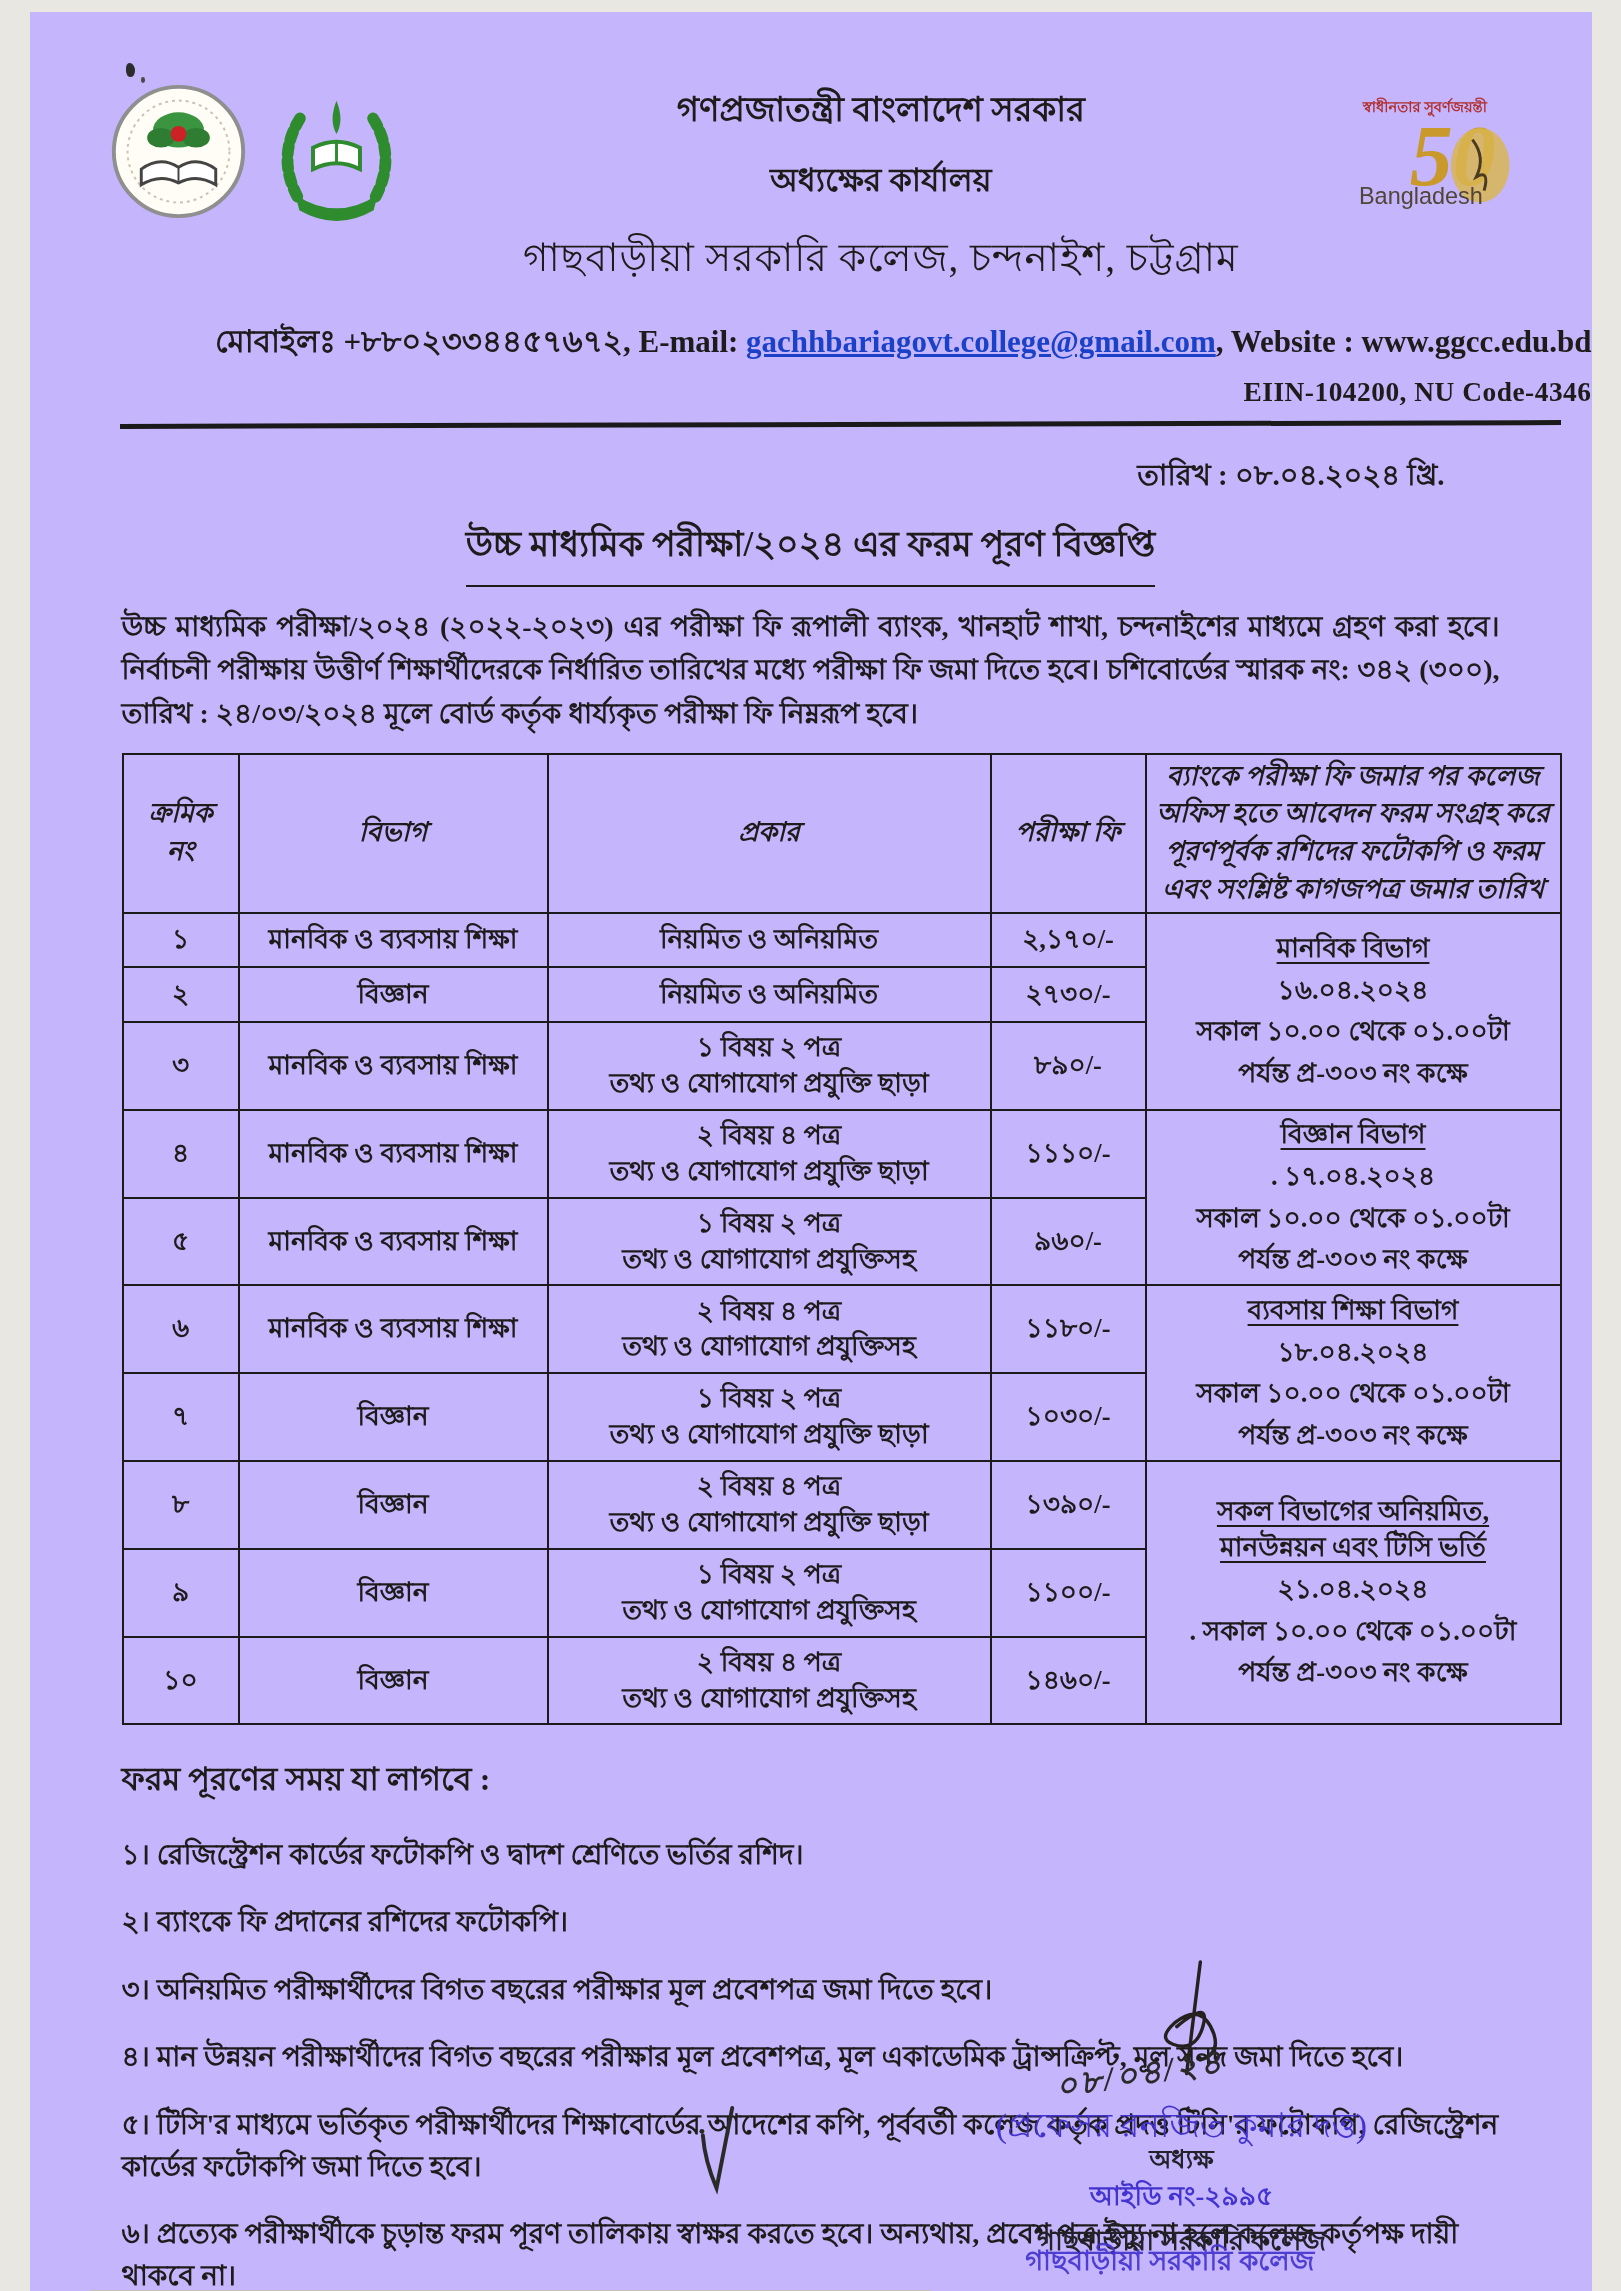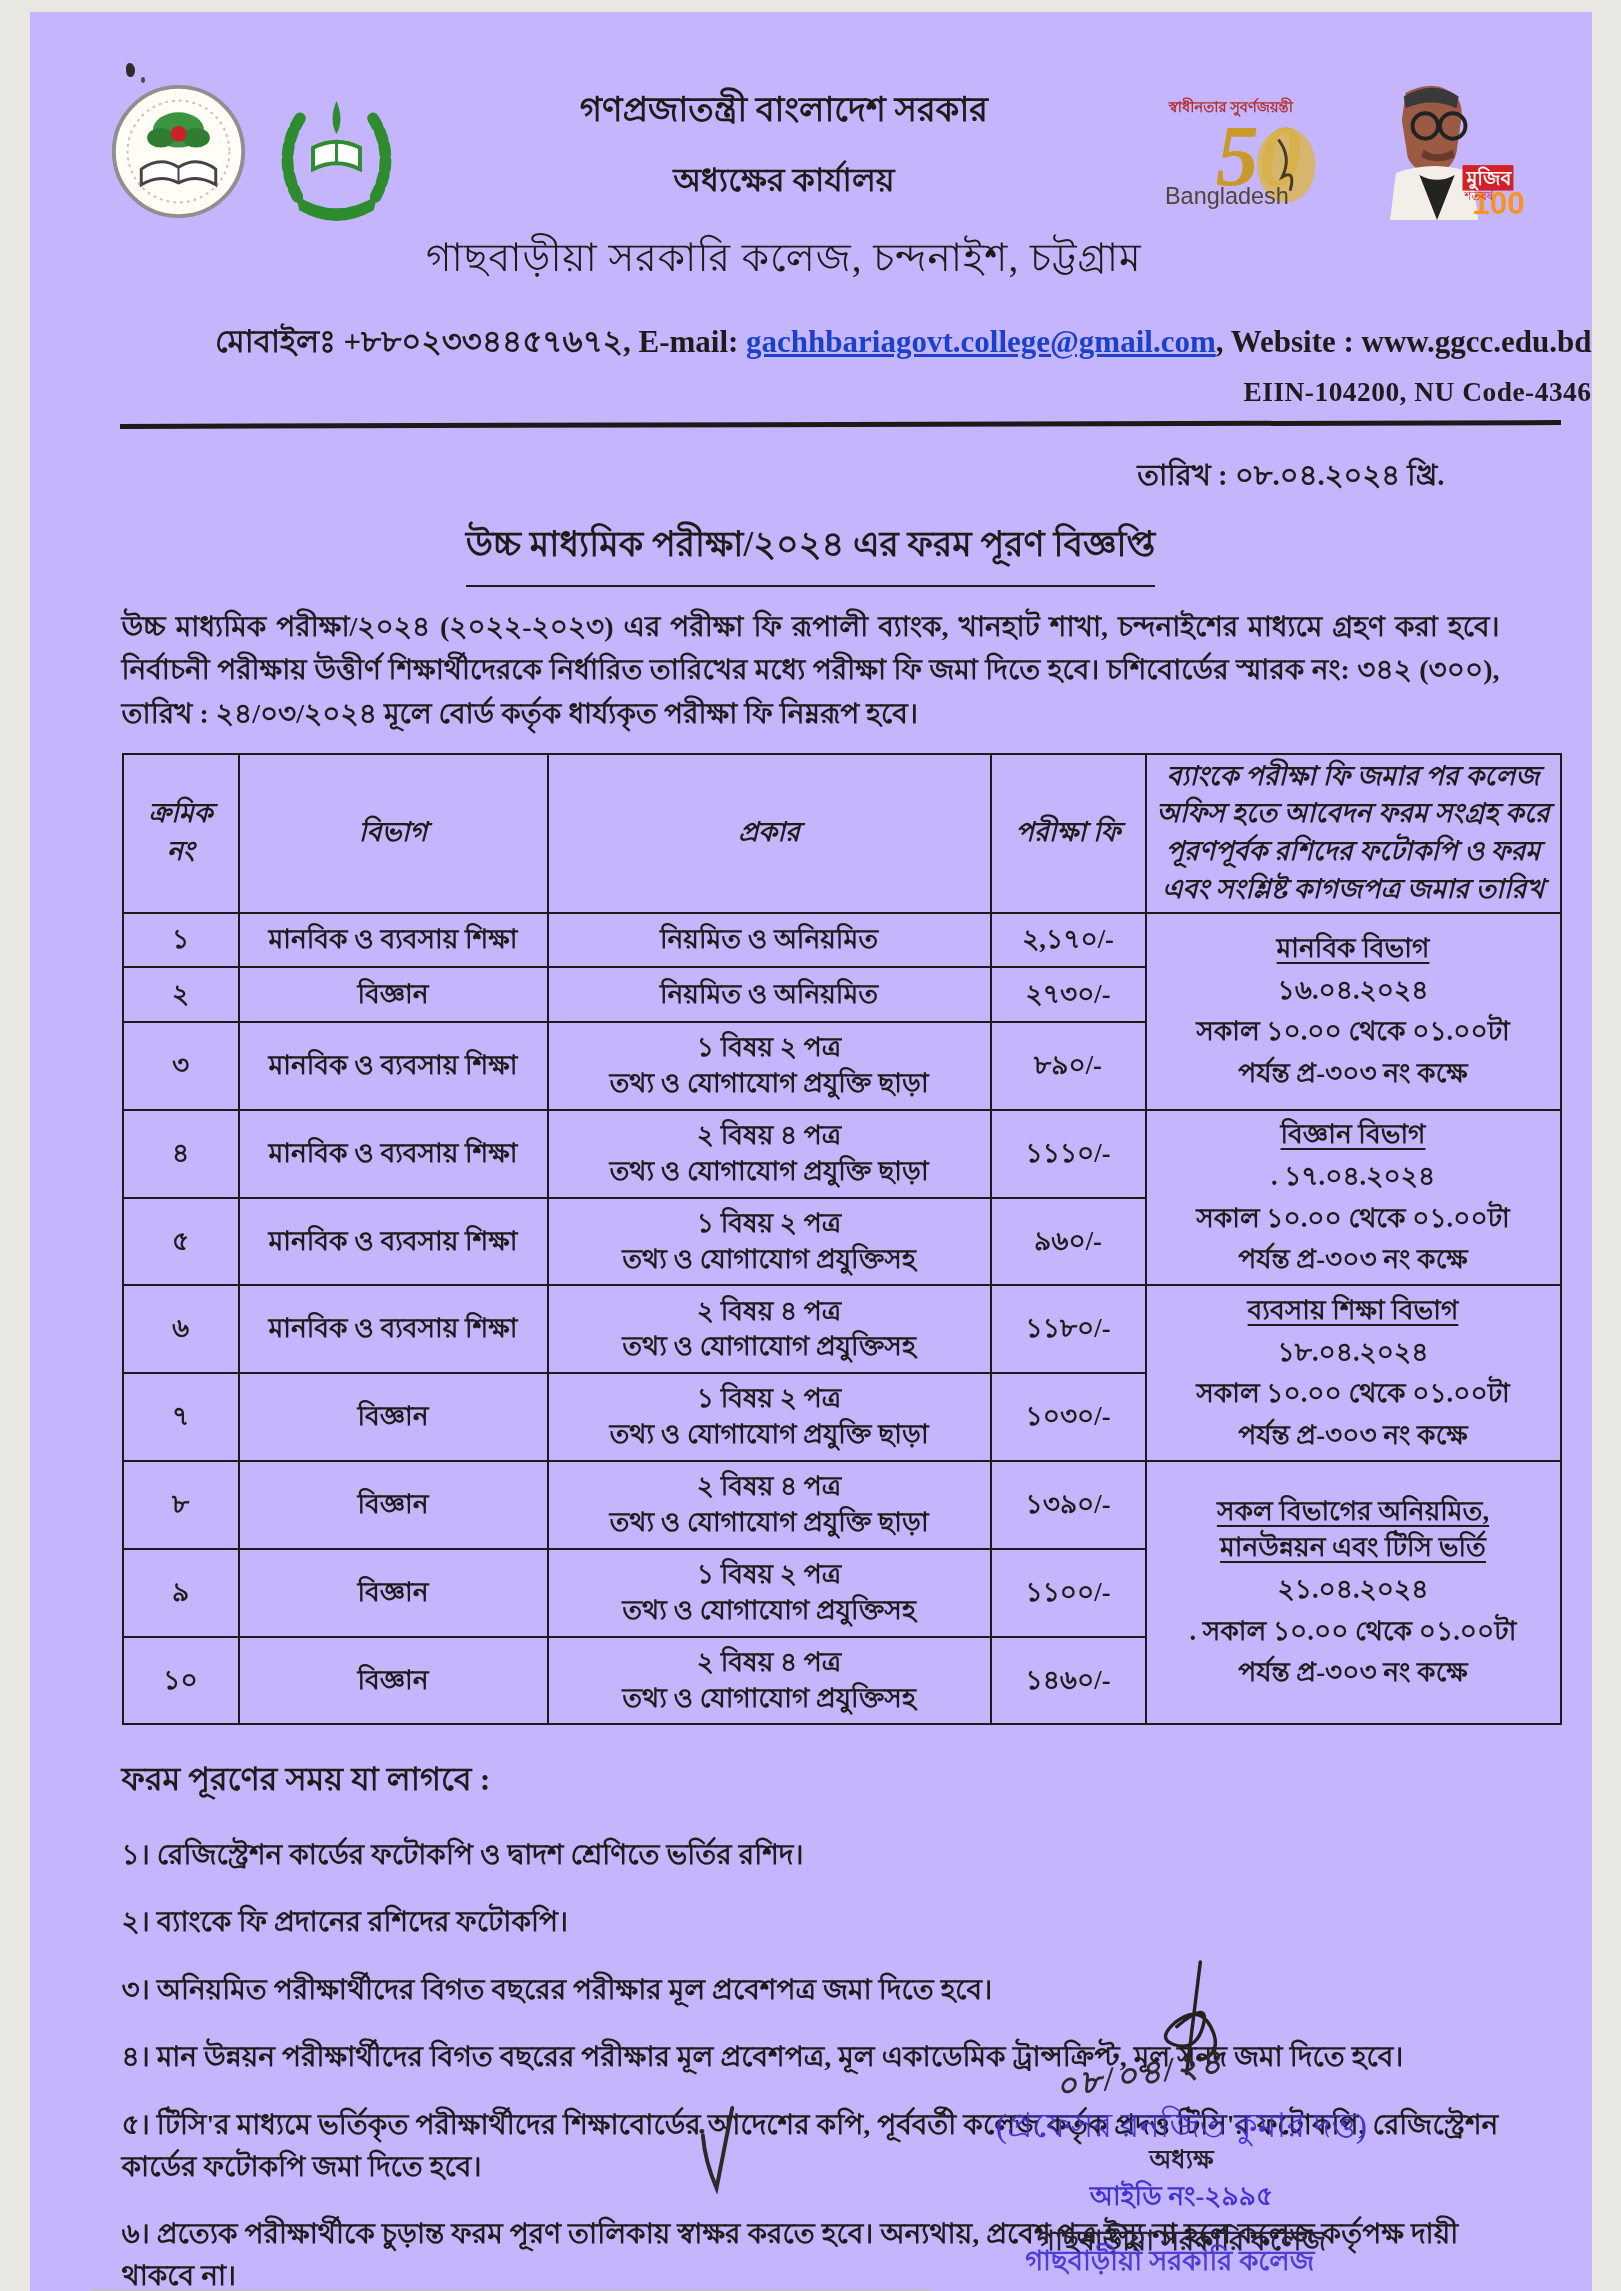--- a/index.html
+++ b/index.html
@@ -103,36 +103,20 @@
       <span>
         <svg width="176" height="147" viewBox="0 0 180 150">
           <text x="6" y="38" font-size="15" fill="#b03030" font-weight="bold" font-family="Liberation Serif, serif">স্বাধীনতার সুবর্ণজয়ন্তী</text>
           <text x="54" y="112" font-size="88" font-style="italic" font-weight="bold" fill="#c9992b" font-family="Liberation Serif, serif">50</text>
           <ellipse cx="126" cy="92" rx="30" ry="38" fill="#d9b552" opacity="0.85"></ellipse>
           <path d="M118 66 Q132 84 122 104 Q136 96 130 118" fill="none" stroke="#4a3a20" stroke-width="3"></path>
           <text x="2" y="132" font-size="24" fill="#4f4636" font-family="Liberation Sans, sans-serif">Bangladesh</text>
         </svg>
       </span>
 
-      <span>
-        <svg width="186" height="147" viewBox="0 0 190 150">
-          <path d="M60 18 Q92 2 112 22 Q120 34 116 50 L112 78 Q108 96 92 100 Q70 102 62 84 L56 46 Z" fill="#9a5a44"></path>
-          <path d="M58 22 Q88 4 114 22 L112 34 Q86 22 60 34 Z" fill="#3a3a3a"></path>
-          <circle cx="80" cy="52" r="13" fill="none" stroke="#222" stroke-width="4"></circle>
-          <circle cx="108" cy="52" r="13" fill="none" stroke="#222" stroke-width="4"></circle>
-          <line x1="93" y1="52" x2="95" y2="52" stroke="#222" stroke-width="4"></line>
-          <path d="M78 76 Q92 86 108 76 L110 84 Q92 92 76 84 Z" fill="#6b3a2e"></path>
-          <path d="M50 100 Q90 86 128 100 L134 148 L44 148 Z" fill="#f3efe8"></path>
-          <path d="M74 102 L92 148 L110 102 Q92 112 74 102" fill="#23231f"></path>
-          <rect x="118" y="92" width="52" height="26" fill="#d42027"></rect>
-          <text x="122" y="112" font-size="20" fill="#ffffff" font-weight="bold" font-family="Liberation Serif, serif">মুজিব</text>
-          <text x="128" y="142" font-size="32" fill="#f7941d" font-weight="bold" font-family="Liberation Sans, sans-serif">100</text>
-          <text x="120" y="128" font-size="12" fill="#d42027" font-family="Liberation Serif, serif">শতবর্ষ</text>
-        </svg>
-      </span>
     </div>
   </div>
 
   <div class="contact-row">
     <span>মোবাইলঃ +৮৮০২৩৩৪৪৫৭৬৭২,</span>
     <span>E-mail:</span>
     <a href="#" class="blue-link">gachhbariagovt.college@gmail.com</a><span>, Website : www.ggcc.edu.bd</span>
   </div>
   <div class="codes-row">EIIN-104200, NU Code-4346</div>
 

